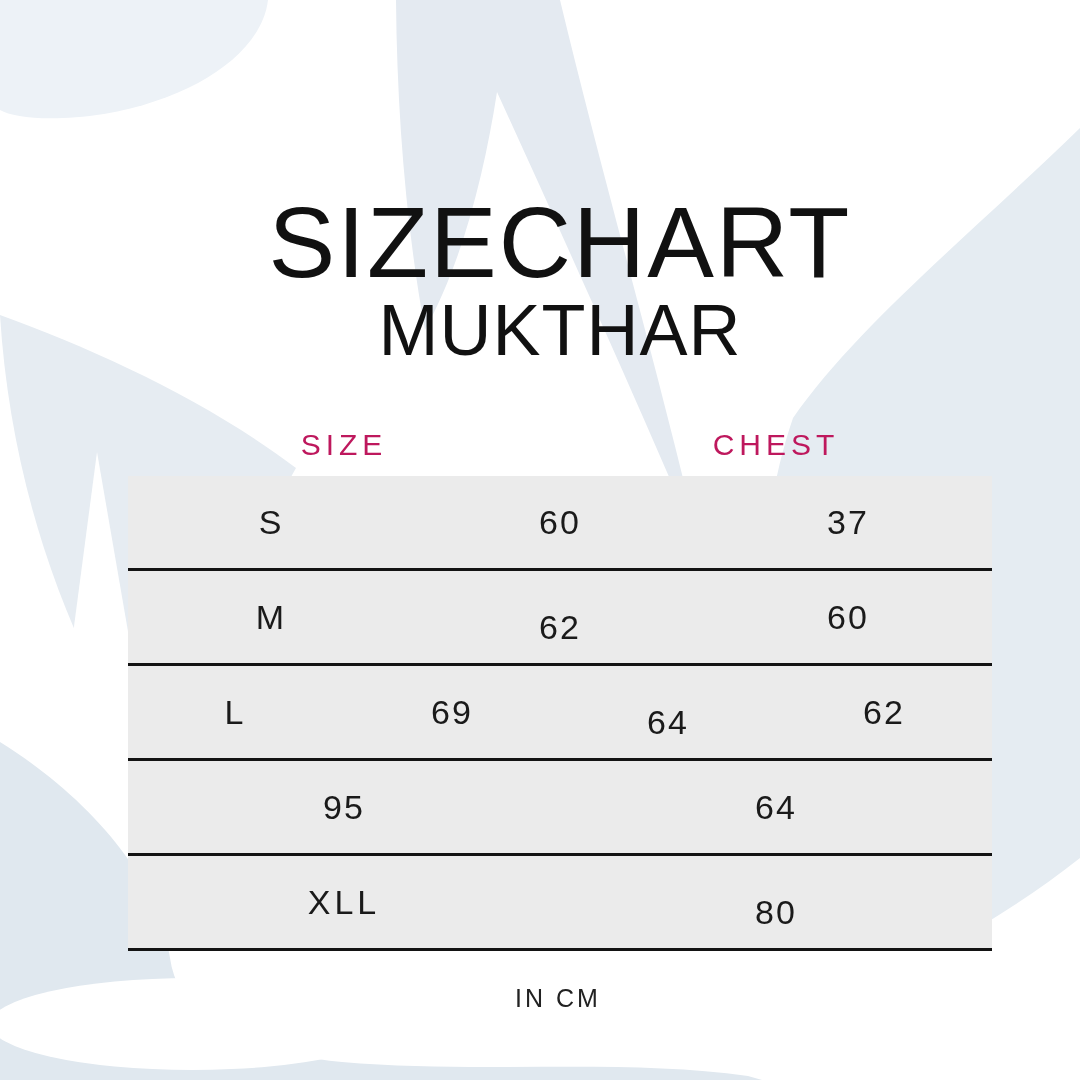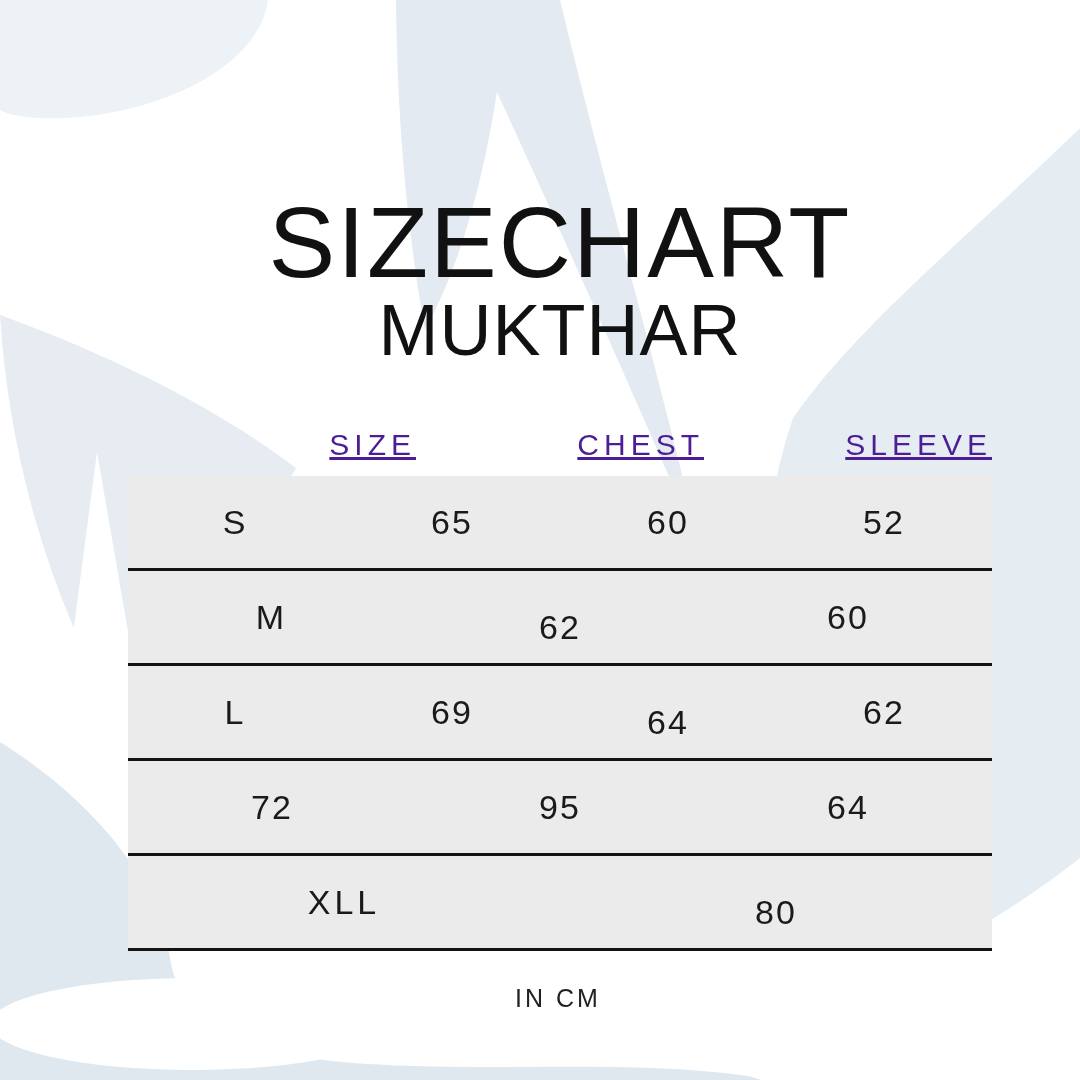--- a/index.html
+++ b/index.html
@@ -36,22 +36,22 @@
     letter-spacing:1px;color:#111;
   }
 
   .size-table{
     position:absolute;left:108px;top:414px;width:864px;
   }
   .thead{
     display:flex;height:62px;align-items:center;
   }
   .th{
-    flex:1 1 25%;text-align:right;
-    font-size:30px;letter-spacing:5px;color:#4c1d95;text-decoration:underline;
+    flex:1 1 25%;text-align:center;
+    font-size:30px;letter-spacing:5px;color:#be185d;
   }
   .tbody{width:864px;}
   .row{
     display:flex;align-items:center;
     height:95px;
     background:var(--row-bg);
     border-bottom:3px solid var(--line);
   }
   .row:first-child{height:95px;}
   .cell{
@@ -110,47 +110,44 @@
   <div class="content">
 
     <h1 class="title">SIZECHART</h1>
     <h2 class="subtitle">MUKTHAR</h2>
 
     <div class="size-table">
 
       <div class="thead">
         <div class="th">SIZE</div>
         <div class="th">CHEST</div>
-        <div class="th">SLEEVE</div>
       </div>
 
       <div class="tbody">
 
         <div class="row">
           <div class="cell size-cell">S</div>
-          <div class="cell length-cell">65</div>
           <div class="cell chest-cell">60</div>
-          <div class="cell sleeve-cell">52</div>
+          <div class="cell sleeve-cell">37</div>
         </div>
 
         <div class="row">
           <div class="cell size-cell">M</div>
           <div class="cell chest-cell">62</div>
           <div class="cell sleeve-cell">60</div>
         </div>
 
         <div class="row">
           <div class="cell size-cell">L</div>
           <div class="cell length-cell">69</div>
           <div class="cell chest-cell">64</div>
           <div class="cell sleeve-cell">62</div>
         </div>
 
         <div class="row">
-          <div class="cell length-cell">72</div>
           <div class="cell chest-cell">95</div>
           <div class="cell sleeve-cell">64</div>
         </div>
 
         <div class="row">
           <div class="cell size-cell">XLL</div>
           <div class="cell chest-cell">80</div>
         </div>
 
       </div>

